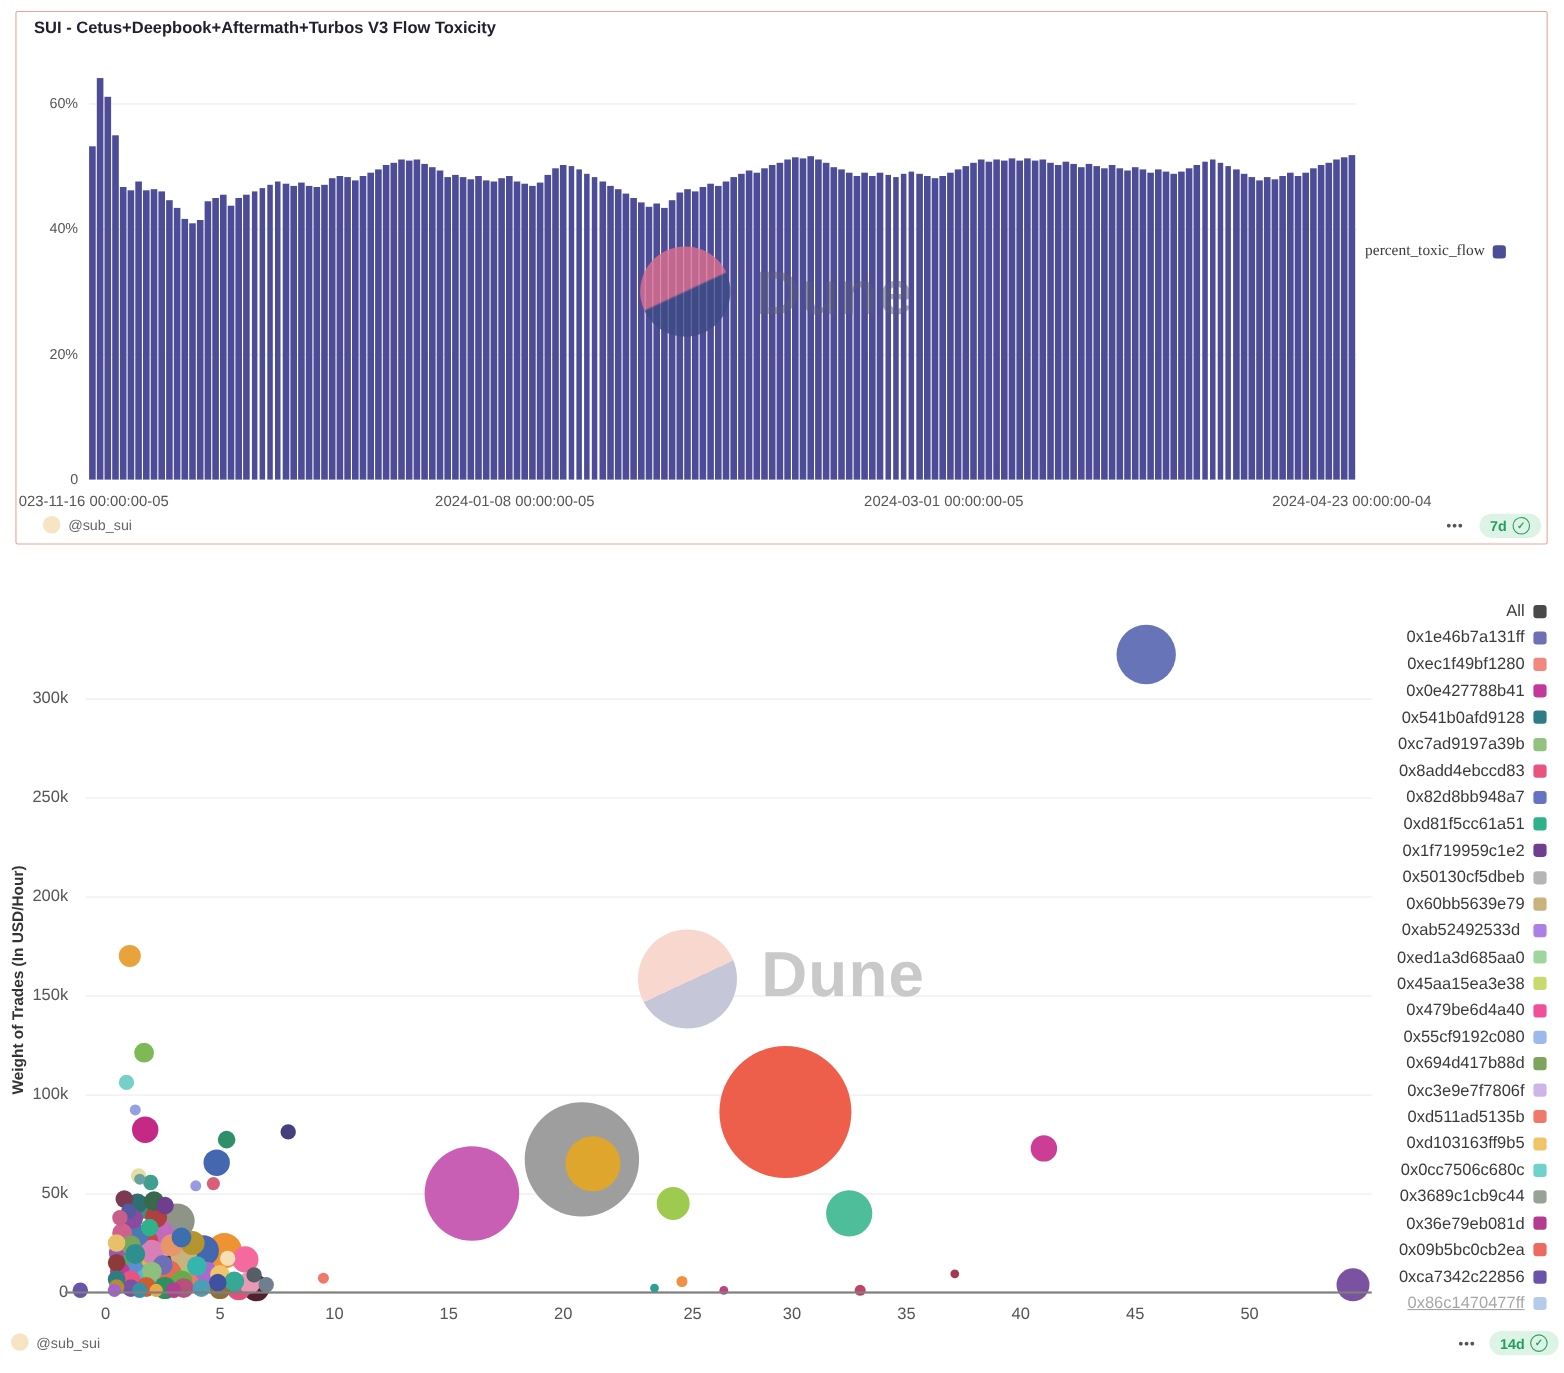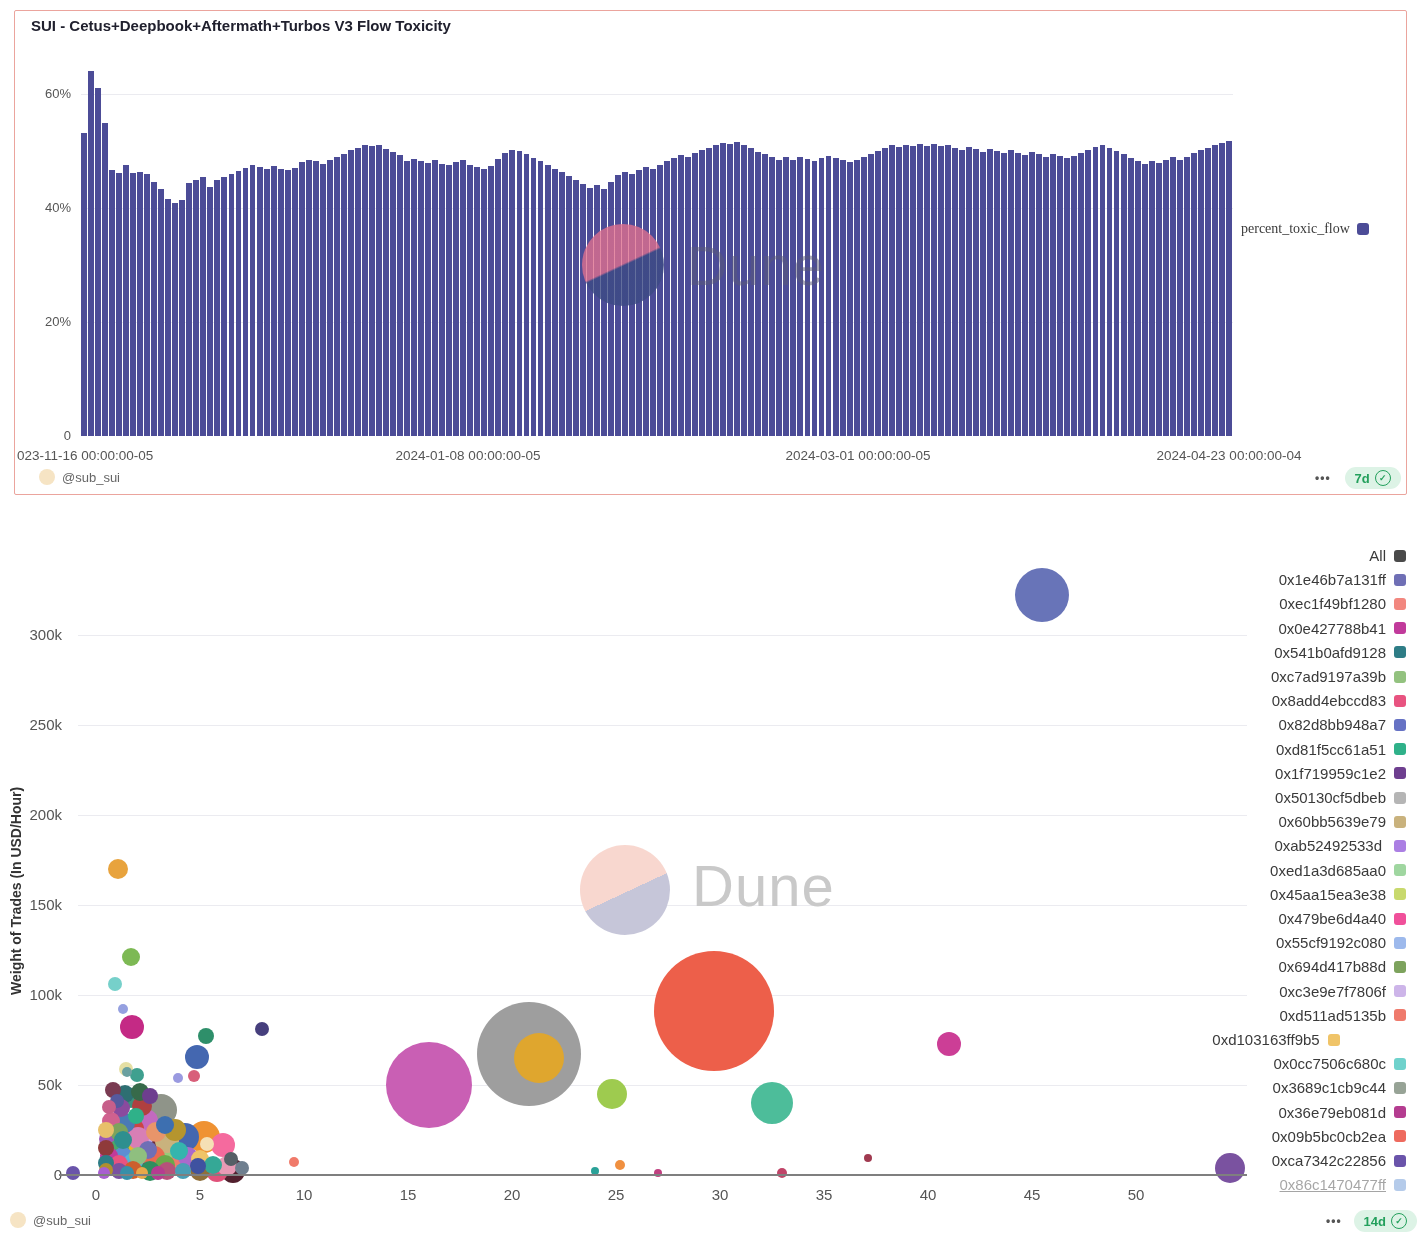--- a/index.html
+++ b/index.html
@@ -17,21 +17,21 @@
   .legend-top{position:absolute;display:flex;align-items:center;gap:7px;font-size:14px;color:#3a3a3a;font-family:Liberation Serif, serif;}
   .swatch{width:12px;height:12px;border-radius:3px;display:inline-block;flex:0 0 auto;}
   .footer{position:absolute;display:flex;align-items:center;font-size:13px;color:#666;gap:7px;}
   .avatar{width:16px;height:16px;border-radius:50%;background:#f6e4c4;display:inline-block;}
   .dots{color:#555;font-size:12px;letter-spacing:1px;font-weight:700;}
   .pill{display:inline-flex;align-items:center;gap:5px;background:#ddf3e6;color:#23a05c;
     border-radius:12px;padding:3px 10px;font-size:13px;font-weight:600;}
   .check-icon{width:14px;height:14px;border:1.5px solid #23a05c;border-radius:50%;font-size:9px;
     display:inline-flex;align-items:center;justify-content:center;line-height:1;}
   .wm-circle{position:absolute;border-radius:50%;}
-  .wm-text{position:absolute;font-weight:400;letter-spacing:1px;}
+  .wm-text{position:absolute;font-weight:700;letter-spacing:1px;}
   .bubble{position:absolute;border-radius:50%;}
   .legend-row{position:absolute;right:16px;width:260px;display:flex;align-items:center;
     justify-content:flex-end;gap:8px;font-size:15px;color:#3a3a3a;}
   .legend-row .swatch{width:12px;height:12px;}
   .legend-row.faded{opacity:.45;text-decoration:underline;}
   .axis-title-x{position:absolute;font-size:15px;font-weight:700;color:#333;text-align:center;}
   .axis-title-y{position:absolute;font-size:14px;font-weight:700;color:#333;
     transform:rotate(-90deg);transform-origin:left top;white-space:nowrap;}
   .btick{position:absolute;font-size:15px;color:#555;width:44px;margin-left:-22px;text-align:center;}
   .bytick{position:absolute;font-size:15px;color:#555;width:52px;text-align:right;}
@@ -267,21 +267,21 @@
         <div class="bytick" style="left: 10px; top: 306px;">200k</div>
         <div class="bytick" style="left: 10px; top: 216px;">250k</div>
         <div class="bytick" style="left: 10px; top: 126px;">300k</div>
       </div>
     <div id="botXTicks">
         <div class="btick" style="left: 96px; top: 686px;">0</div>
         <div class="btick" style="left: 200px; top: 686px;">5</div>
         <div class="btick" style="left: 304px; top: 686px;">10</div>
         <div class="btick" style="left: 408px; top: 686px;">15</div>
         <div class="btick" style="left: 512px; top: 686px;">20</div>
-        <div class="btick" style="left: 616px; top: 686px;">25</div>
+        <div class="btick" style="left: 616px; top: 686px; text-align: right;">25</div>
         <div class="btick" style="left: 720px; top: 686px;">30</div>
         <div class="btick" style="left: 824px; top: 686px;">35</div>
         <div class="btick" style="left: 928px; top: 686px;">40</div>
         <div class="btick" style="left: 1032px; top: 686px;">45</div>
         <div class="btick" style="left: 1136px; top: 686px;">50</div>
       </div>
 
     <div class="wm-circle" style="left:580px;top:345px;width:90px;height:90px;
                 background:linear-gradient(155deg,#f8d7cf 52%,#c6c6d9 48%);"></div>
     <div class="wm-text" style="left:692px;top:352px;font-size:58px;color:#c9c9c9;">Dune</div>
@@ -462,21 +462,21 @@
           <span class="swatch" style="background: rgb(125, 163, 93);"></span>
         </div>
         <div class="legend-row" style="top: 482.6px;">
           <span>0xc3e9e7f7806f</span>
           <span class="swatch" style="background: rgb(205, 181, 233);"></span>
         </div>
         <div class="legend-row" style="top: 506.8px;">
           <span>0xd511ad5135b</span>
           <span class="swatch" style="background: rgb(239, 122, 108);"></span>
         </div>
-        <div class="legend-row" style="top: 531px; justify-content: center;">
+        <div class="legend-row" style="top: 531px;">
           <span>0xd103163ff9b5</span>
           <span class="swatch" style="background: rgb(240, 196, 104);"></span>
         </div>
         <div class="legend-row" style="top: 555.2px;">
           <span>0x0cc7506c680c</span>
           <span class="swatch" style="background: rgb(111, 210, 204);"></span>
         </div>
         <div class="legend-row" style="top: 579.4px;">
           <span>0x3689c1cb9c44</span>
           <span class="swatch" style="background: rgb(151, 163, 150);"></span>

